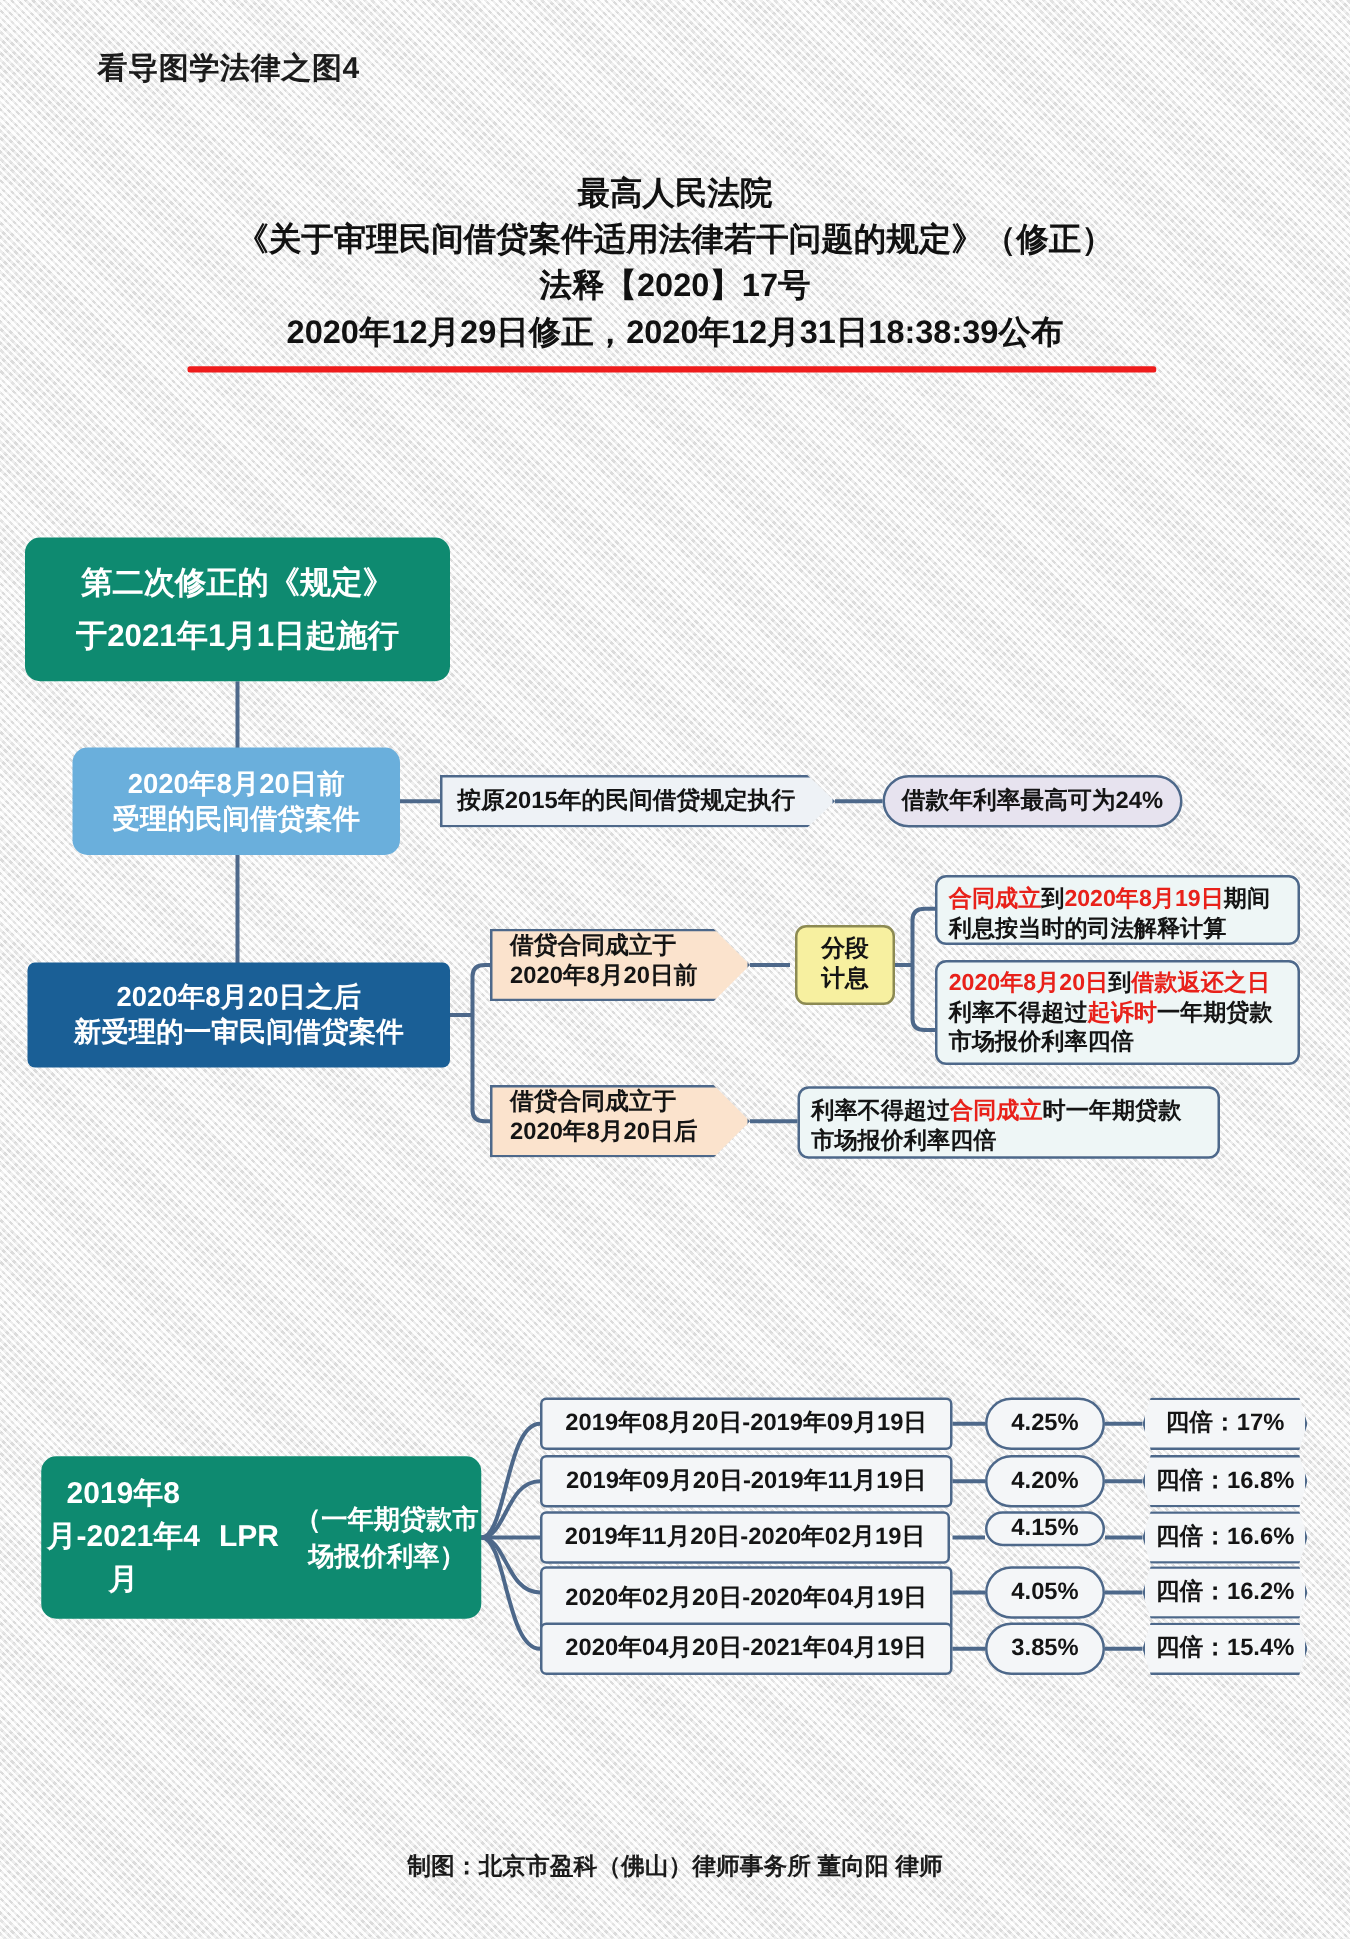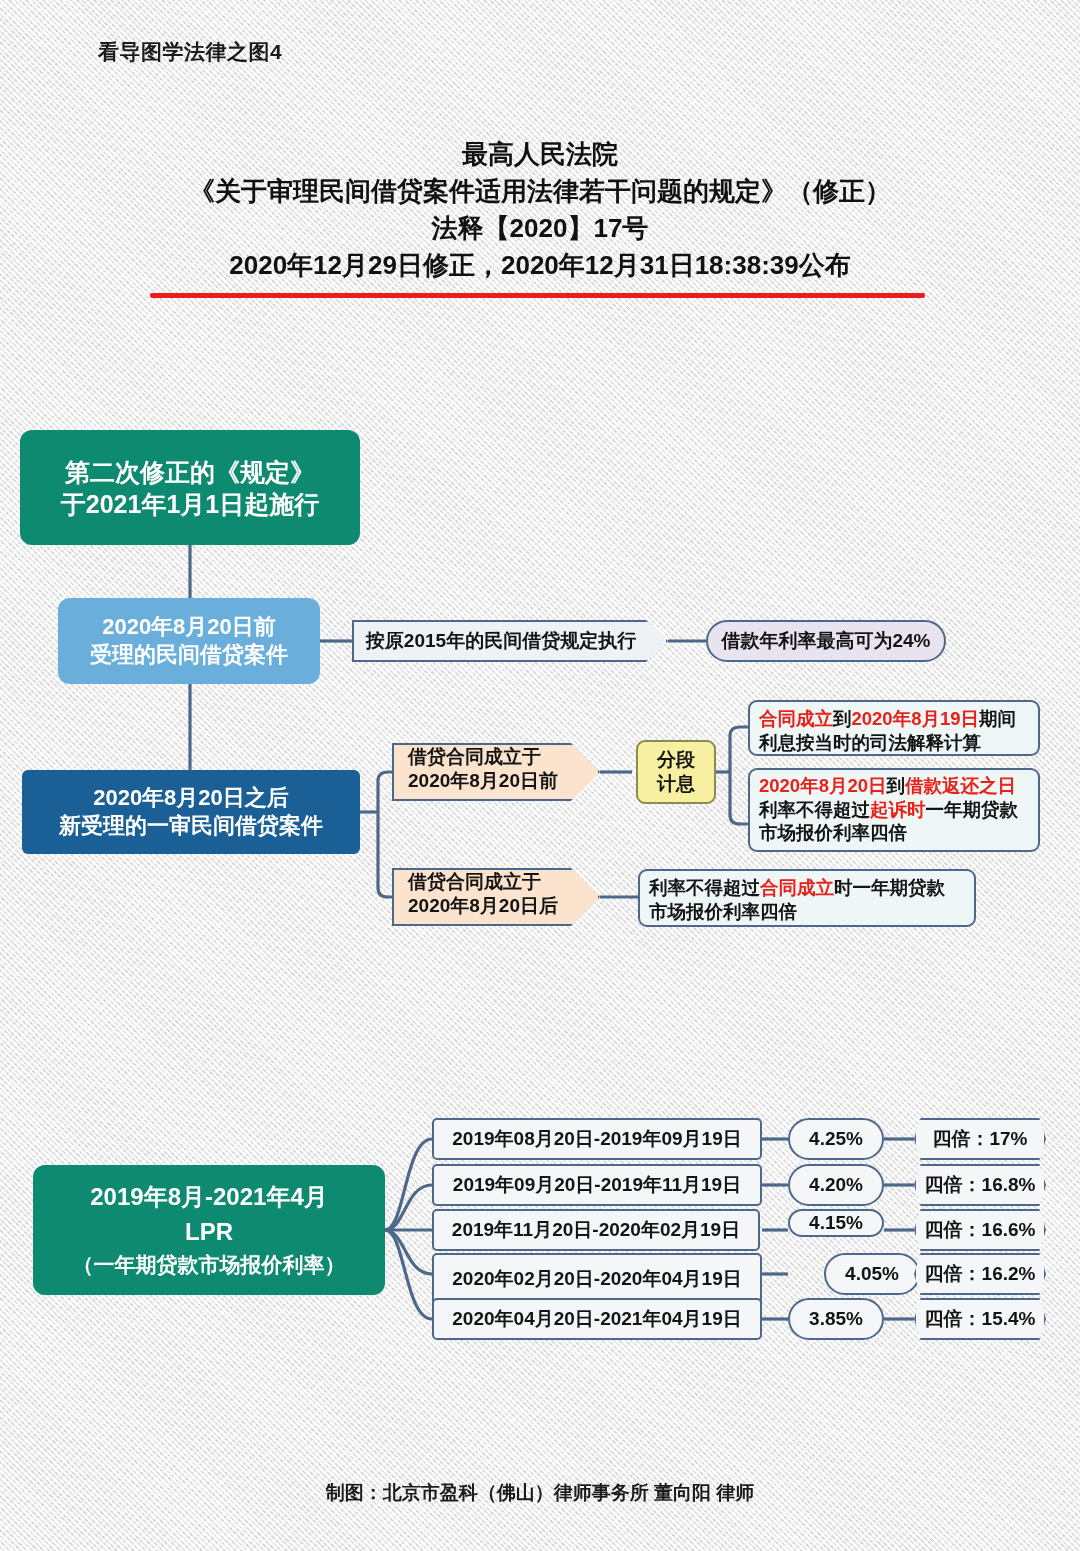--- a/index.html
+++ b/index.html
@@ -18,30 +18,30 @@
       repeating-linear-gradient(8deg, rgba(255,255,255,.5) 0 5px, rgba(200,200,200,.12) 5px 11px);
     z-index:0;
   }
   #layer{position:absolute;inset:0;z-index:3;}
   svg#wires{position:absolute;left:0;top:0;width:1080px;height:1551px;z-index:2;}
 
   .abs{position:absolute;}
   .ctr{display:flex;align-items:center;justify-content:center;text-align:center;}
 
   
-  #kicker{left:78px;top:38px;font-size:21px;font-weight:bold;color:#1b1b1b;letter-spacing:.5px;margin-left:20px;}
+  #kicker{left:78px;top:38px;font-size:24px;font-weight:bold;color:#1b1b1b;letter-spacing:.5px;}
   #title-block{left:0;top:136px;width:1080px;text-align:center;color:#111;font-weight:bold;line-height:1.42;}
   #title-block div{font-size:26px;}
   #t1{font-size:26px;}
   #redrule{left:150px;top:293px;width:775px;height:5px;background:#ee1c1c;border-radius:2px;}
 
   
   .node{box-sizing:border-box;line-height:1.28;}
   .solid{color:#fff;font-weight:bold;}
-  .green{background:#0e8a70;border-radius:12px;}
+  .green{background:#0e8a70;border-radius:12px;gap:11px;}
   .lblue{background:#6aafdc;border-radius:12px;}
   .dblue{background:#1a5f96;border-radius:6px;}
   .cyanbox{
     background:#eef6f6;border:2.5px solid #4d688a;border-radius:9px;
     color:#141414;font-weight:bold;
   }
   .pill{
     background:#e7e3ef;border:2.5px solid #4d688a;border-radius:40px;
     color:#141414;font-weight:bold;
   }
@@ -187,21 +187,21 @@
     <div>市场报价利率四倍</div>
   </div>
 
   <div class="abs node cyanbox" style="left:638px;top:869px;width:338px;height:58px;font-size:18.5px;padding:5px 9px 0 9px;">
     <div>
       <span>利率不得超过</span><span class="red">合同成立</span><span>时一年期贷款</span>
     </div>
     <div>市场报价利率四倍</div>
   </div>
 
-  <div class="abs node solid green ctr" style="left:33px;top:1165px;width:352px;height:130px;flex-direction:column;font-size:24px;line-height:1.45;">
+  <div class="abs node solid green ctr" style="left:33px;top:1165px;width:352px;height:130px;flex-direction:row;font-size:24px;line-height:1.45;">
     <span>2019年8月-2021年4月</span>
     <span>LPR</span>
     <span style="font-size:21px;font-family:Liberation Serif, serif;">（一年期贷款市场报价利率）</span>
   </div>
 
   <div class="abs node datebox ctr" style="left:432px;top:1118px;width:330px;height:42px;font-size:19px;">
     <span>2019年08月20日-2019年09月19日</span>
     </div>
   <div class="abs node ratepill ctr" style="left:788px;top:1118px;width:96px;height:42px;font-size:19px;">
     <span>4.25%</span>
@@ -226,21 +226,21 @@
   <div class="abs node ratepill ctr" style="left:788px;top:1209px;width:96px;height:28px;font-size:19px;">
     <span>4.15%</span>
     </div>
   <div class="abs node hexa ctr" style="left:914px;top:1209px;width:132px;height:42px;font-size:19px;">
     <span>四倍：16.6%</span>
     </div>
 
   <div class="abs node datebox ctr" style="left:432px;top:1253px;width:330px;height:53px;font-size:19px;justify-content:center;">
     <span>2020年02月20日-2020年04月19日</span>
     </div>
-  <div class="abs node ratepill ctr" style="left:788px;top:1253px;width:96px;height:42px;font-size:19px;margin-left:36px;">
+  <div class="abs node ratepill ctr" style="left:788px;top:1253px;width:96px;height:42px;font-size:19px;">
     <span>4.05%</span>
     </div>
   <div class="abs node hexa ctr" style="left:914px;top:1253px;width:132px;height:42px;font-size:19px;">
     <span>四倍：16.2%</span>
     </div>
 
   <div class="abs node datebox ctr" style="left:432px;top:1298px;width:330px;height:42px;font-size:19px;">
     <span>2020年04月20日-2021年04月19日</span>
     </div>
   <div class="abs node ratepill ctr" style="left:788px;top:1298px;width:96px;height:42px;font-size:19px;">

